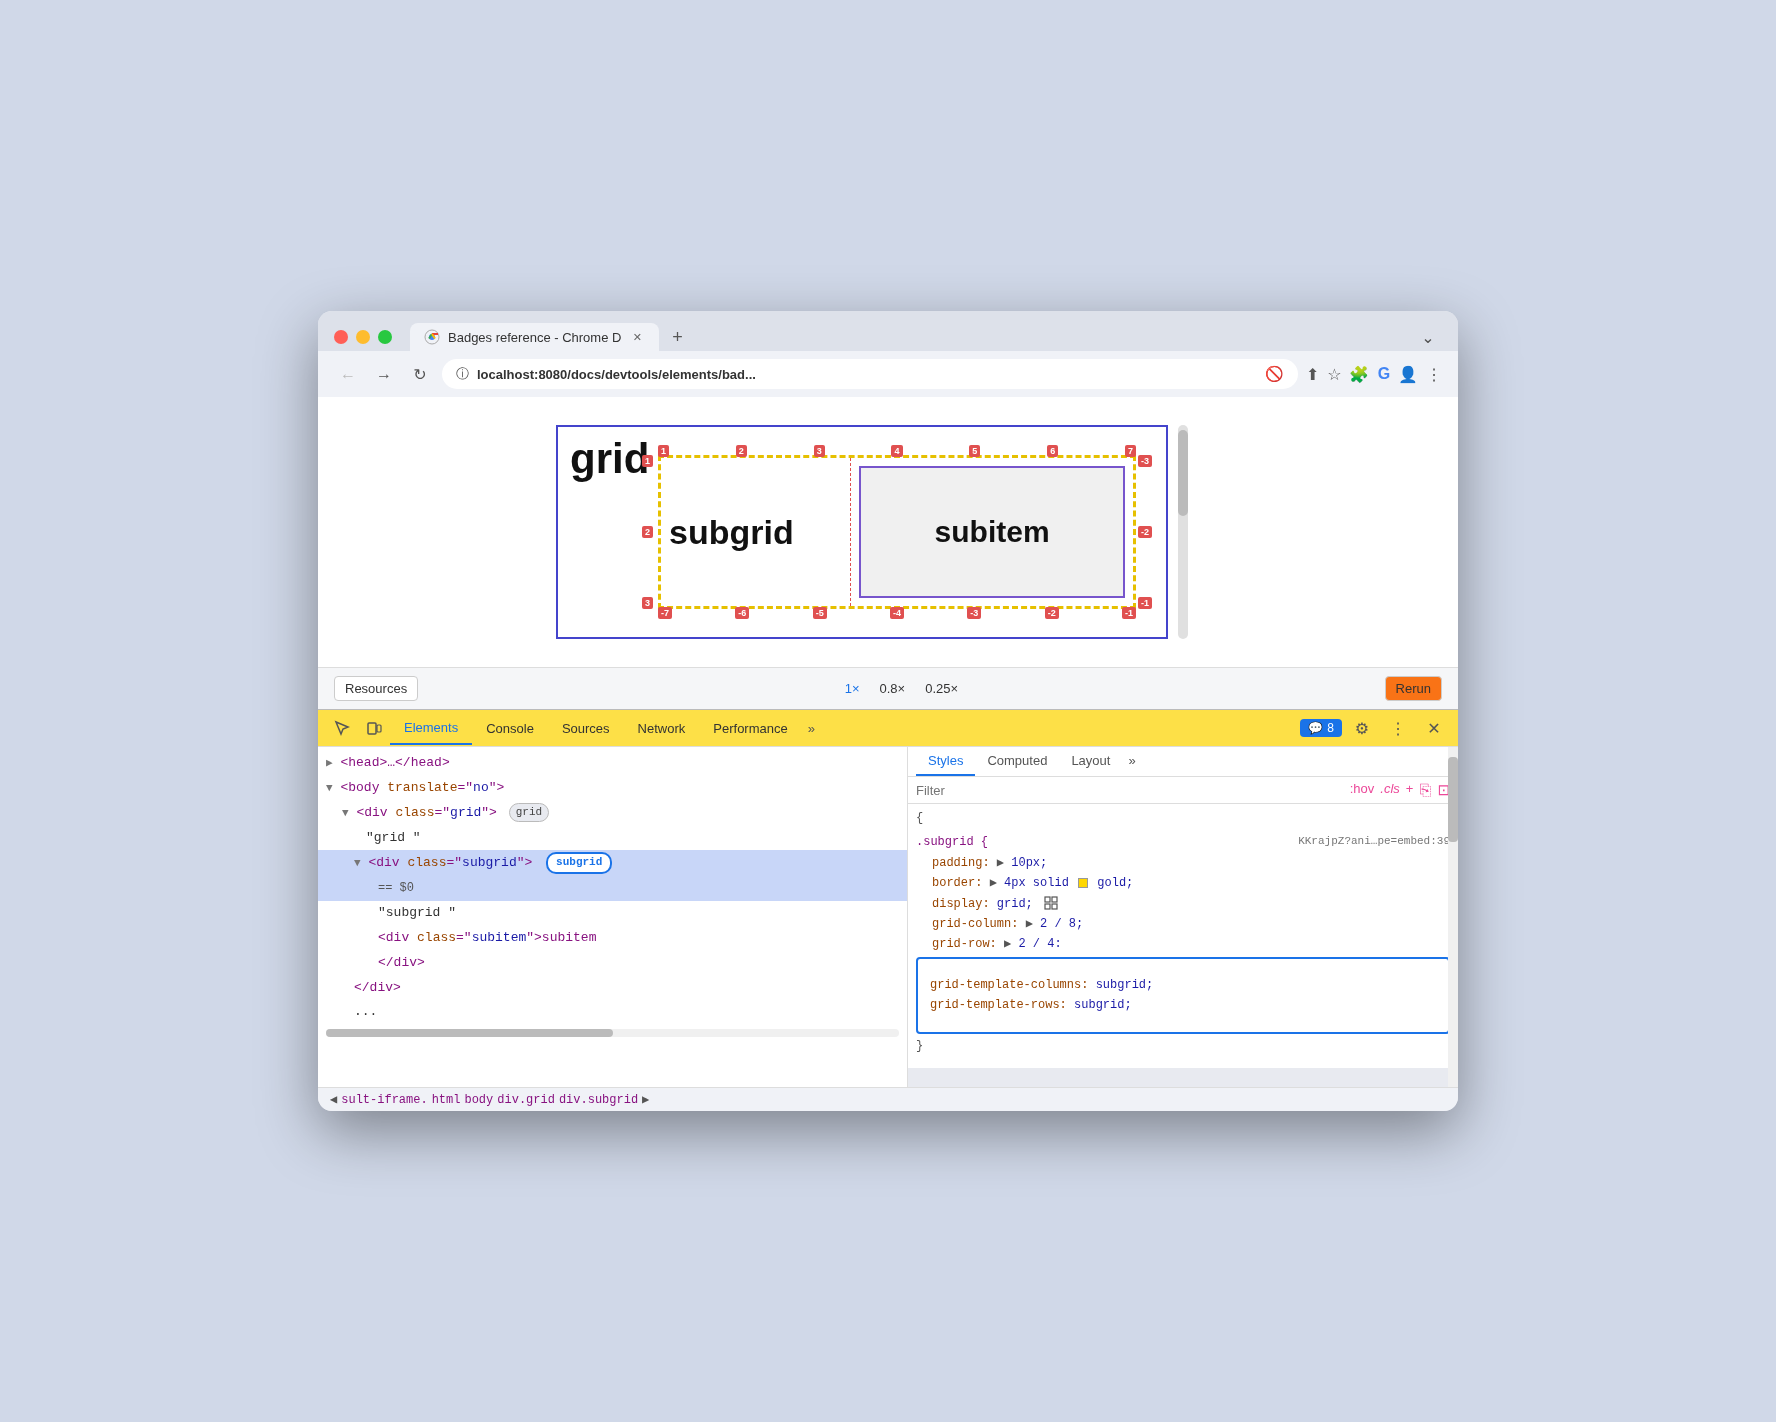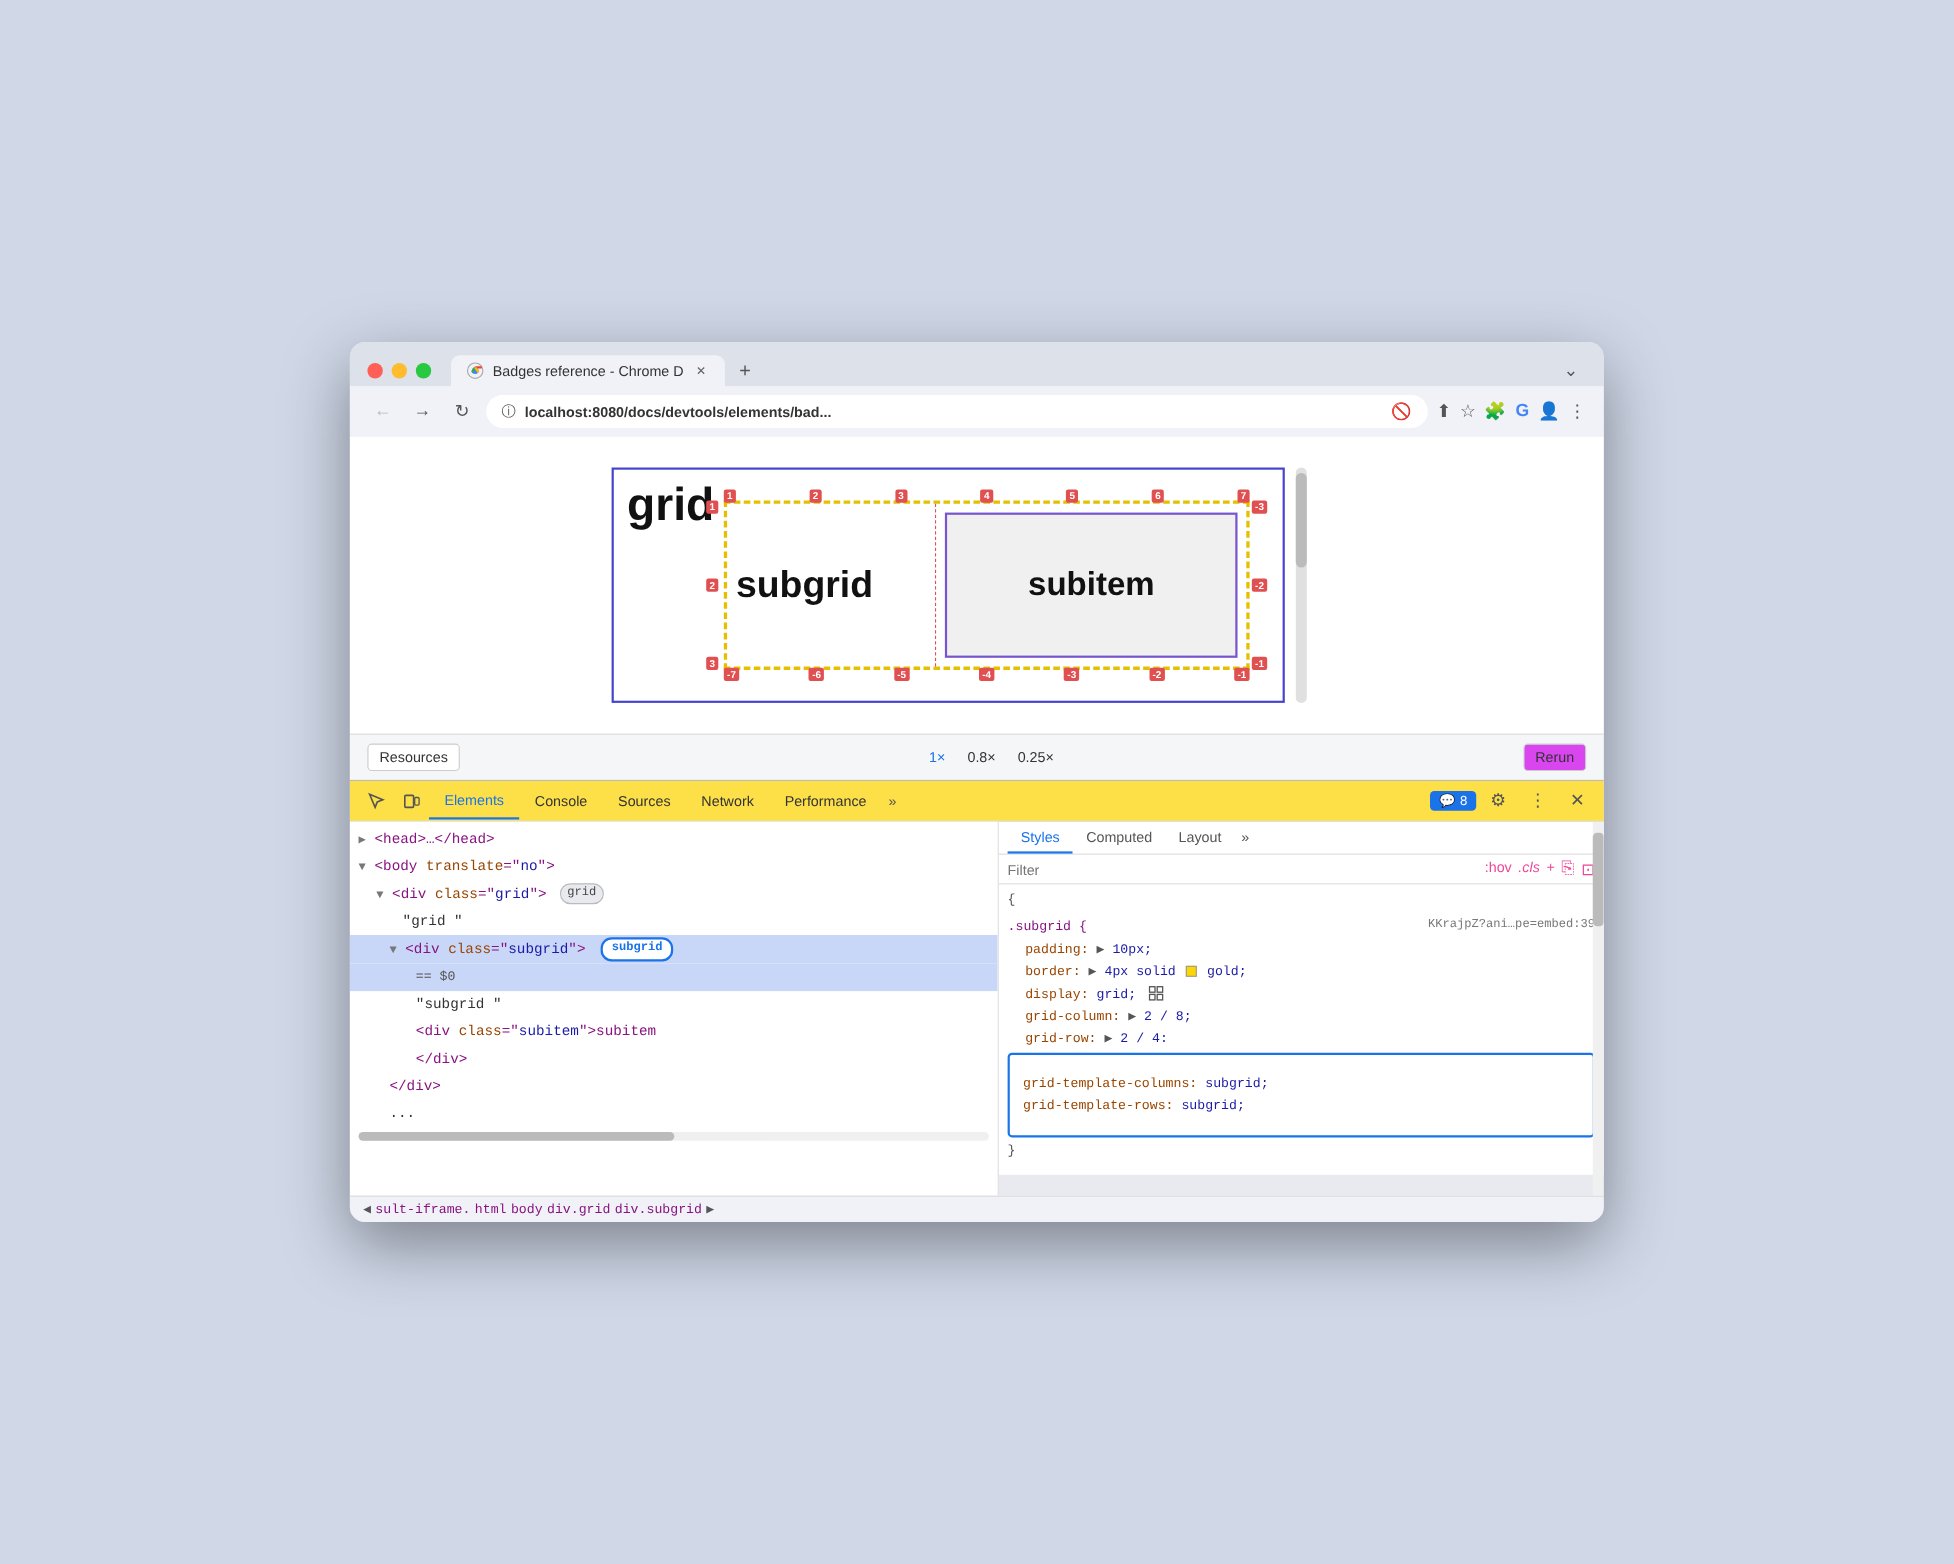--- a/index.html
+++ b/index.html
@@ -135,21 +135,21 @@
       font-size: 13px;
       color: #333;
     }
     .zoom-btn {
       cursor: pointer;
       padding: 2px 6px;
       border-radius: 4px;
     }
     .zoom-btn.active { color: #1a73e8; }
     .rerun-btn {
-      background: #d946ef;
+      background: #f97316;
       border: 1px solid #ccc;
       border-radius: 4px;
       padding: 4px 10px;
       font-size: 13px;
       cursor: pointer;
       color: #333;
     }
     
     .devtools {
       display: flex;

